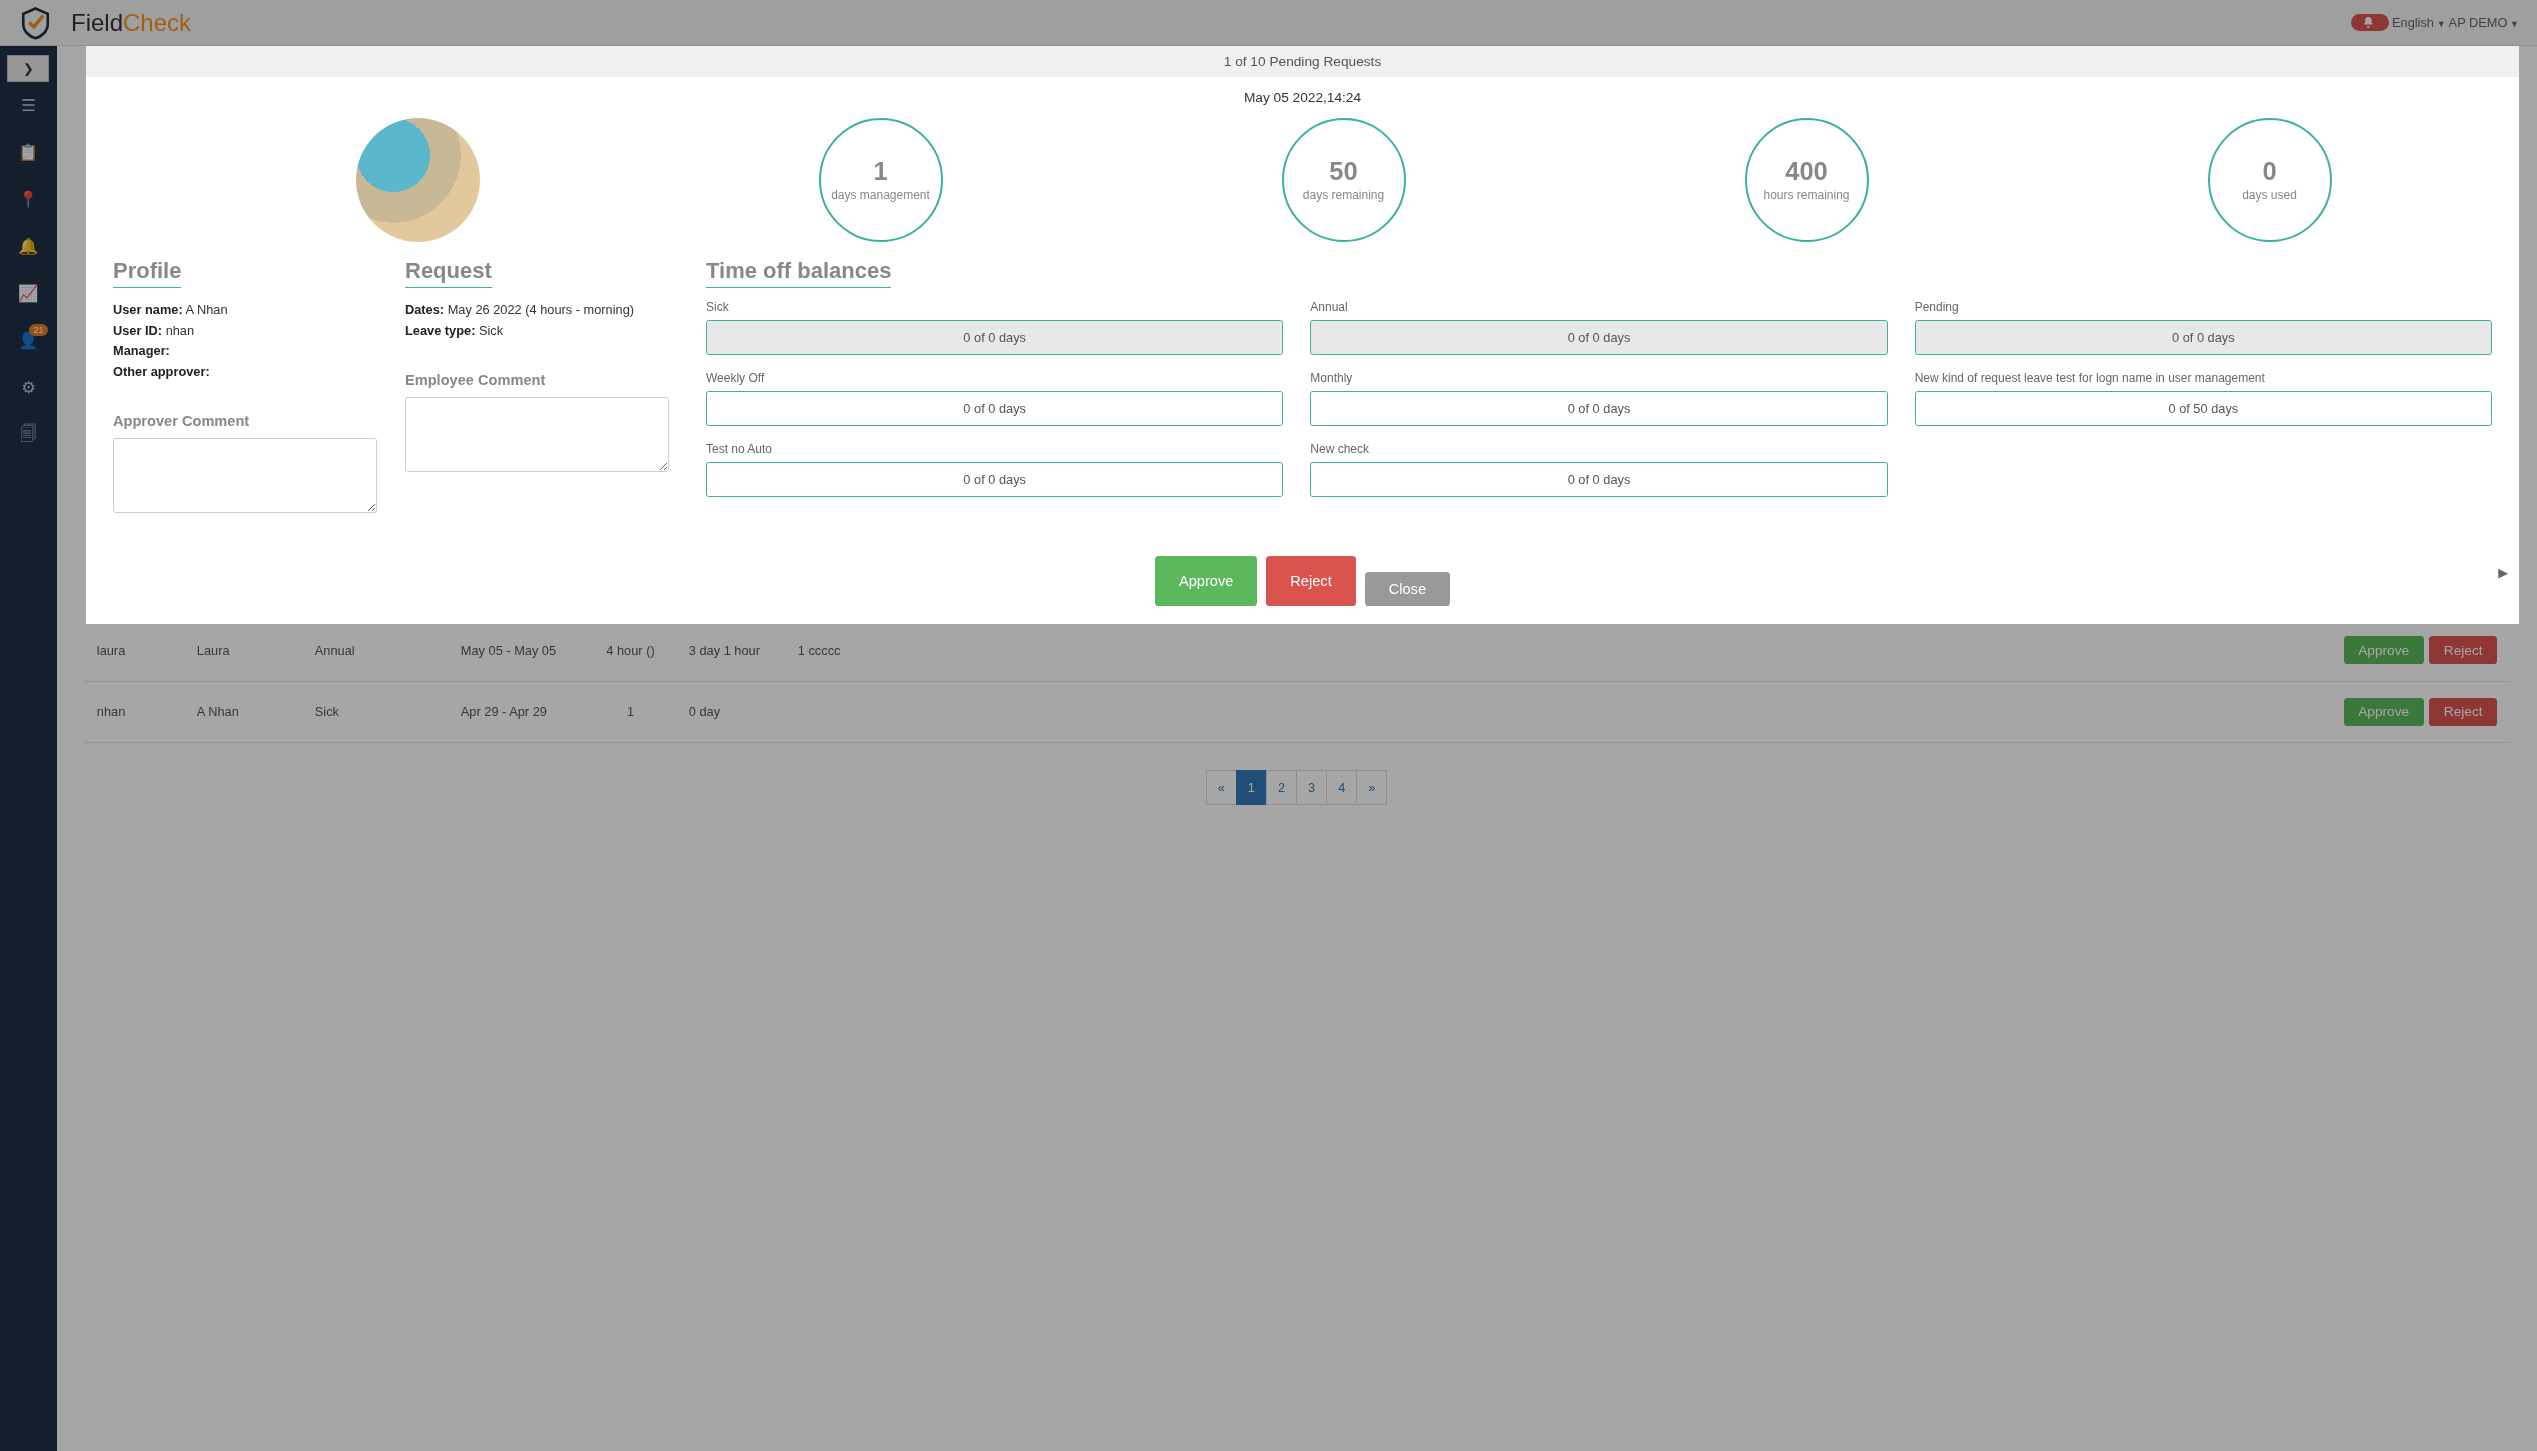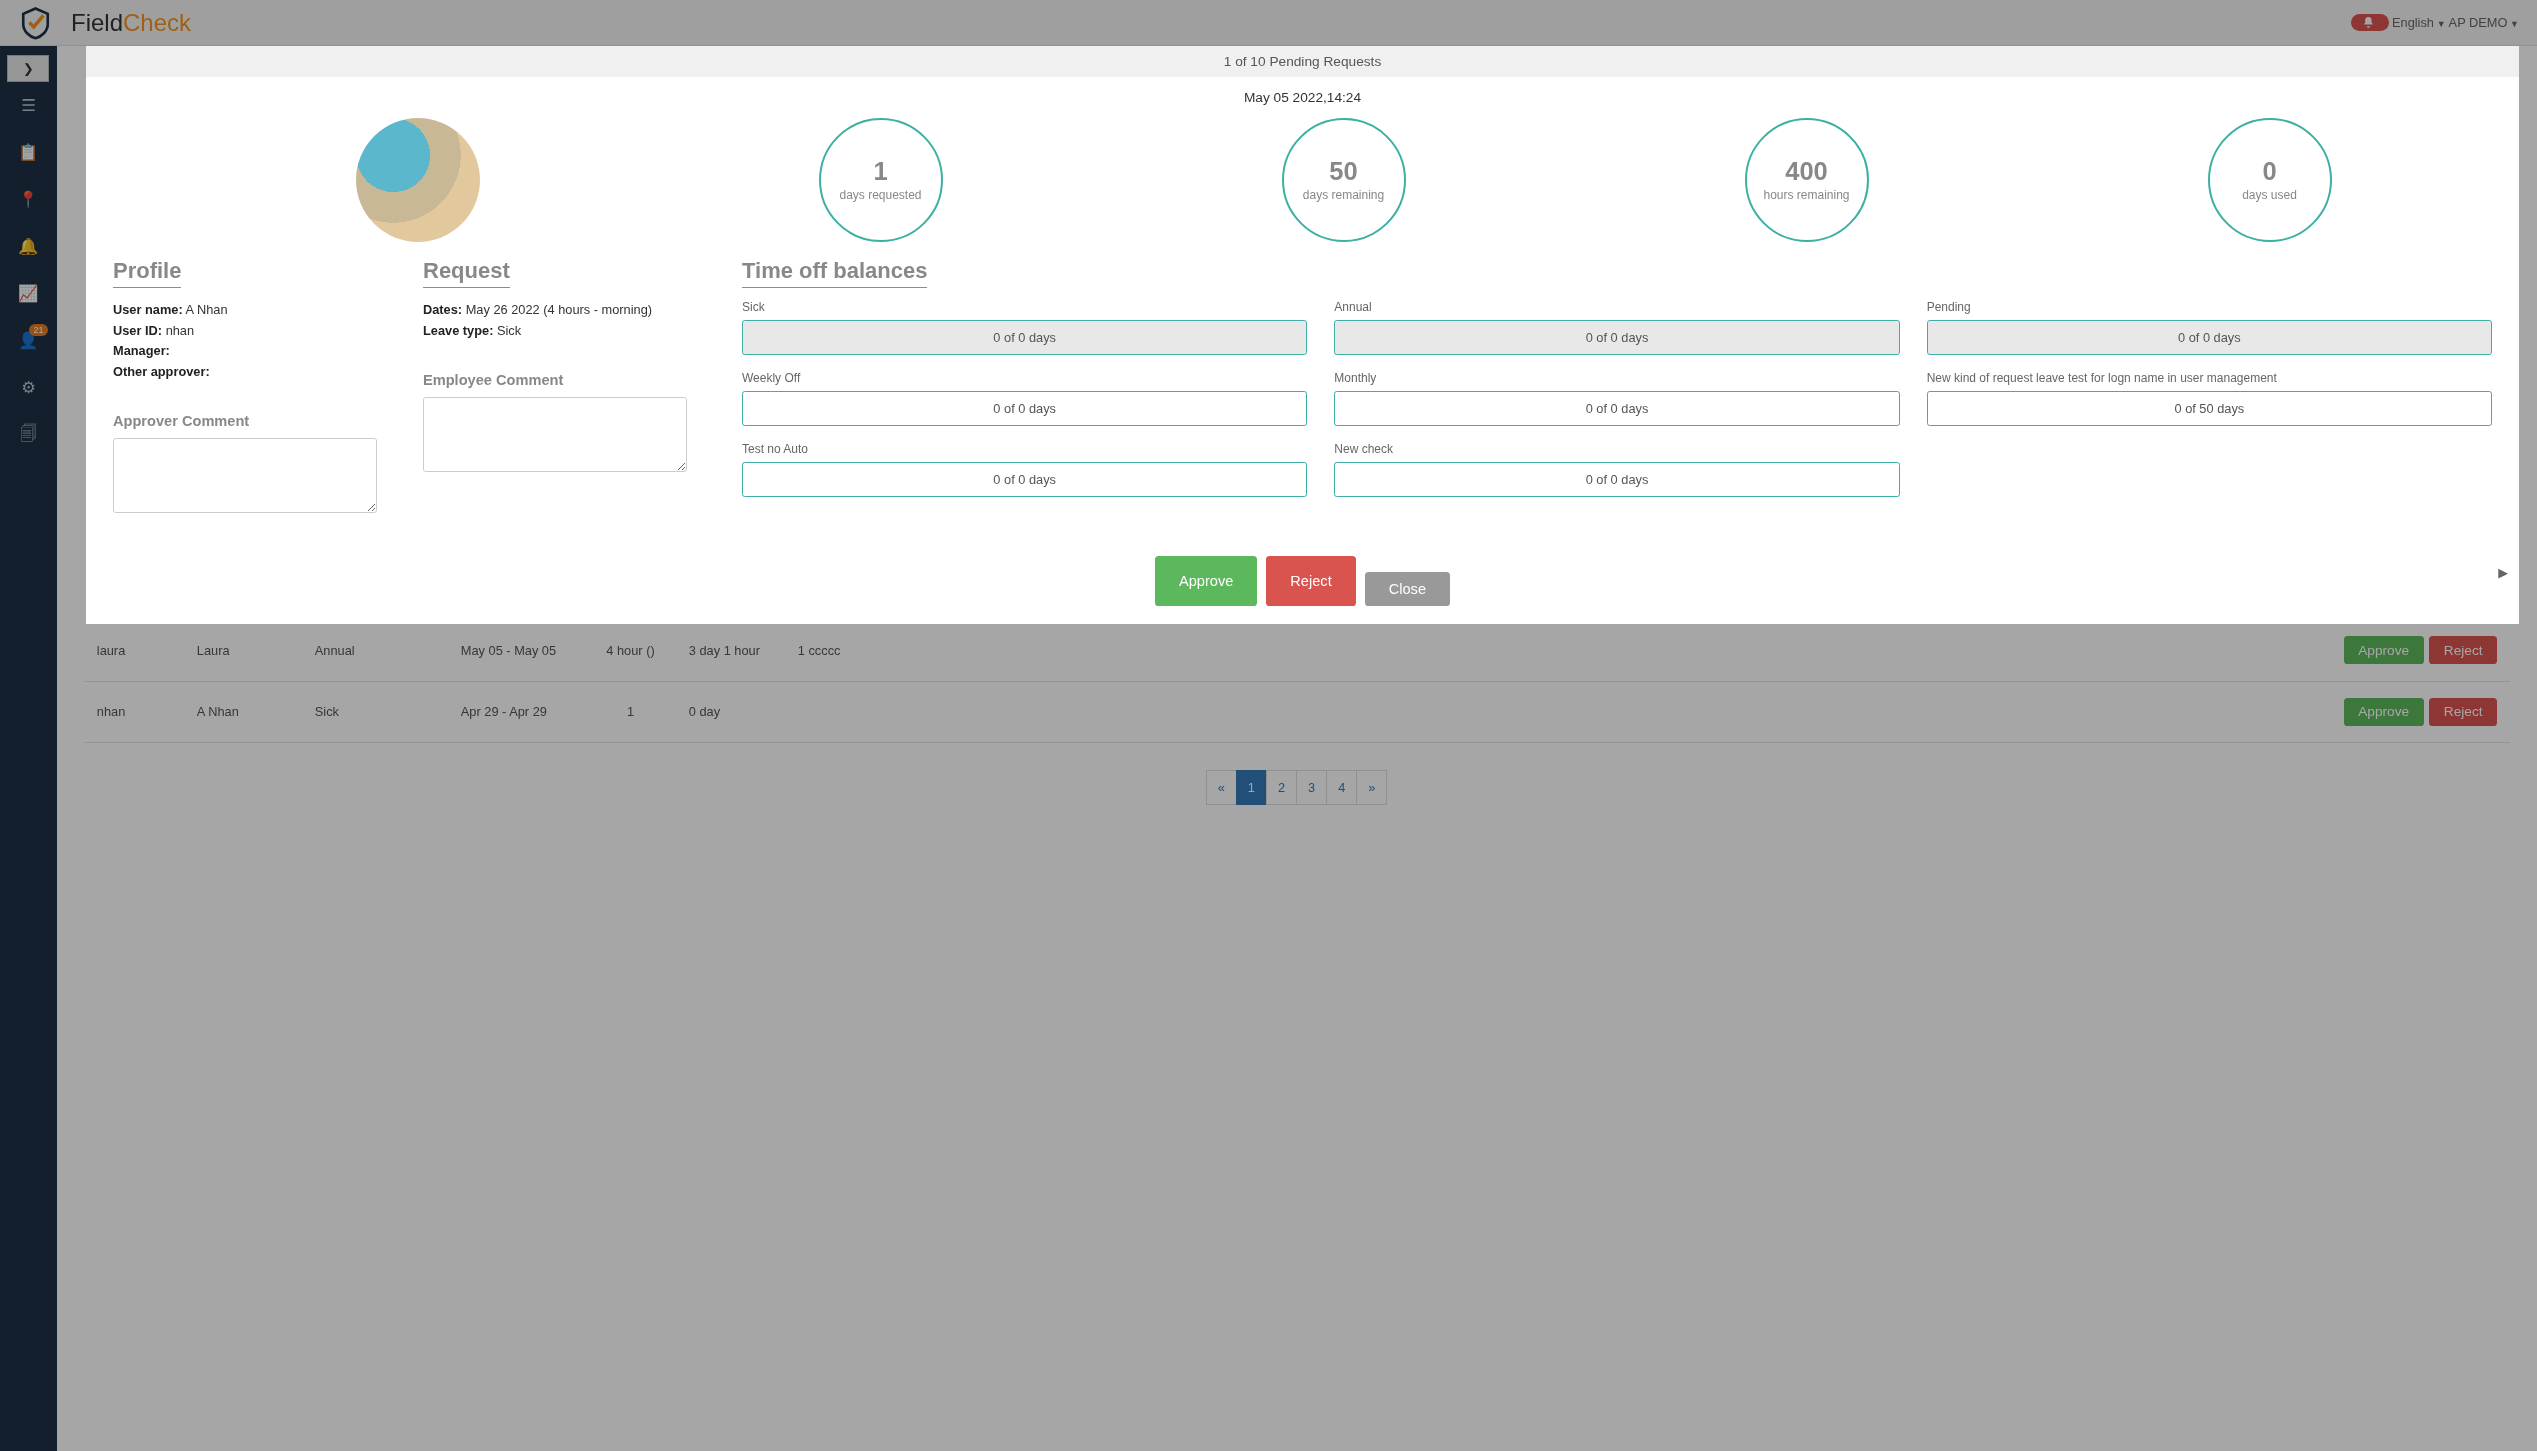--- a/index.html
+++ b/index.html
@@ -42,21 +42,21 @@
 .modal-banner { background: #f0f0f0; text-align: center; padding: 8px; font-size: 13.7px; color: #555; }
 .modal-date { text-align: center; padding: 12.8px; font-size: 13.7px; color: #333; }
 
 .circles-row { display: flex; justify-content: space-around; align-items: center; padding: 0 18px 16.4px; }
 .avatar { width: 124px; height: 124px; border-radius: 50%; overflow: hidden; background: linear-gradient(135deg,#4fb3c7 0%,#d8c9a8 50%,#e8d0b0 100%); display: flex; align-items: center; justify-content: center; margin-left: 82px; }
 .avatar-inner { width: 100%; height: 100%; background: radial-gradient(circle at 30% 30%, #5bb8cc 0 30%, #c8b896 30% 55%, #e2c89d 55% 100%); }
 .circle { width: 124px; height: 124px; border: 2.7px solid #3bb0a3; border-radius: 50%; display: flex; flex-direction: column; align-items: center; justify-content: center; }
 .circle-num { font-size: 25.5px; font-weight: 700; color: #888; }
 .circle-lbl { font-size: 12px; color: #888; margin-top: 1.8px; }
 
-.modal-cols { display: flex; padding: 0 27px; gap: 18px; }
+.modal-cols { display: flex; padding: 0 27px; }
 .col-profile { flex: 0 0 292px; }
 .col-request { flex: 0 0 301px; }
 .col-balances { flex: 1; }
 
 .section-heading { font-size: 22px; font-weight: 700; color: #888; border-bottom: 1.8px solid #3bb0a3; display: inline-block; padding-bottom: 2.7px; margin-bottom: 12.8px; }
 
 .profile-line { font-size: 12.8px; color: #333; line-height: 1.6; }
 .profile-line .k { font-weight: 700; color: #222; }
 
 .comment-lbl { font-weight: 700; color: #888; font-size: 14.6px; margin-top: 31px; margin-bottom: 9px; }
@@ -169,21 +169,21 @@
 <div class="modal">
   <div class="modal-banner">1 of 10 Pending Requests</div>
   <div class="modal-date">May 05 2022,14:24</div>
 
   <div class="circles-row">
     <div class="avatar">
         <div class="avatar-inner"></div>
       </div>
     <div id="circles-holder" style="display:contents"><div class="circle">
           <div class="circle-num">1</div>
-          <div class="circle-lbl">days requested</div>
+          <div class="circle-lbl">days management</div>
         </div><div class="circle">
           <div class="circle-num">50</div>
           <div class="circle-lbl">days remaining</div>
         </div><div class="circle">
           <div class="circle-num">400</div>
           <div class="circle-lbl">hours remaining</div>
         </div><div class="circle">
           <div class="circle-num">0</div>
           <div class="circle-lbl">days used</div>
         </div></div>

